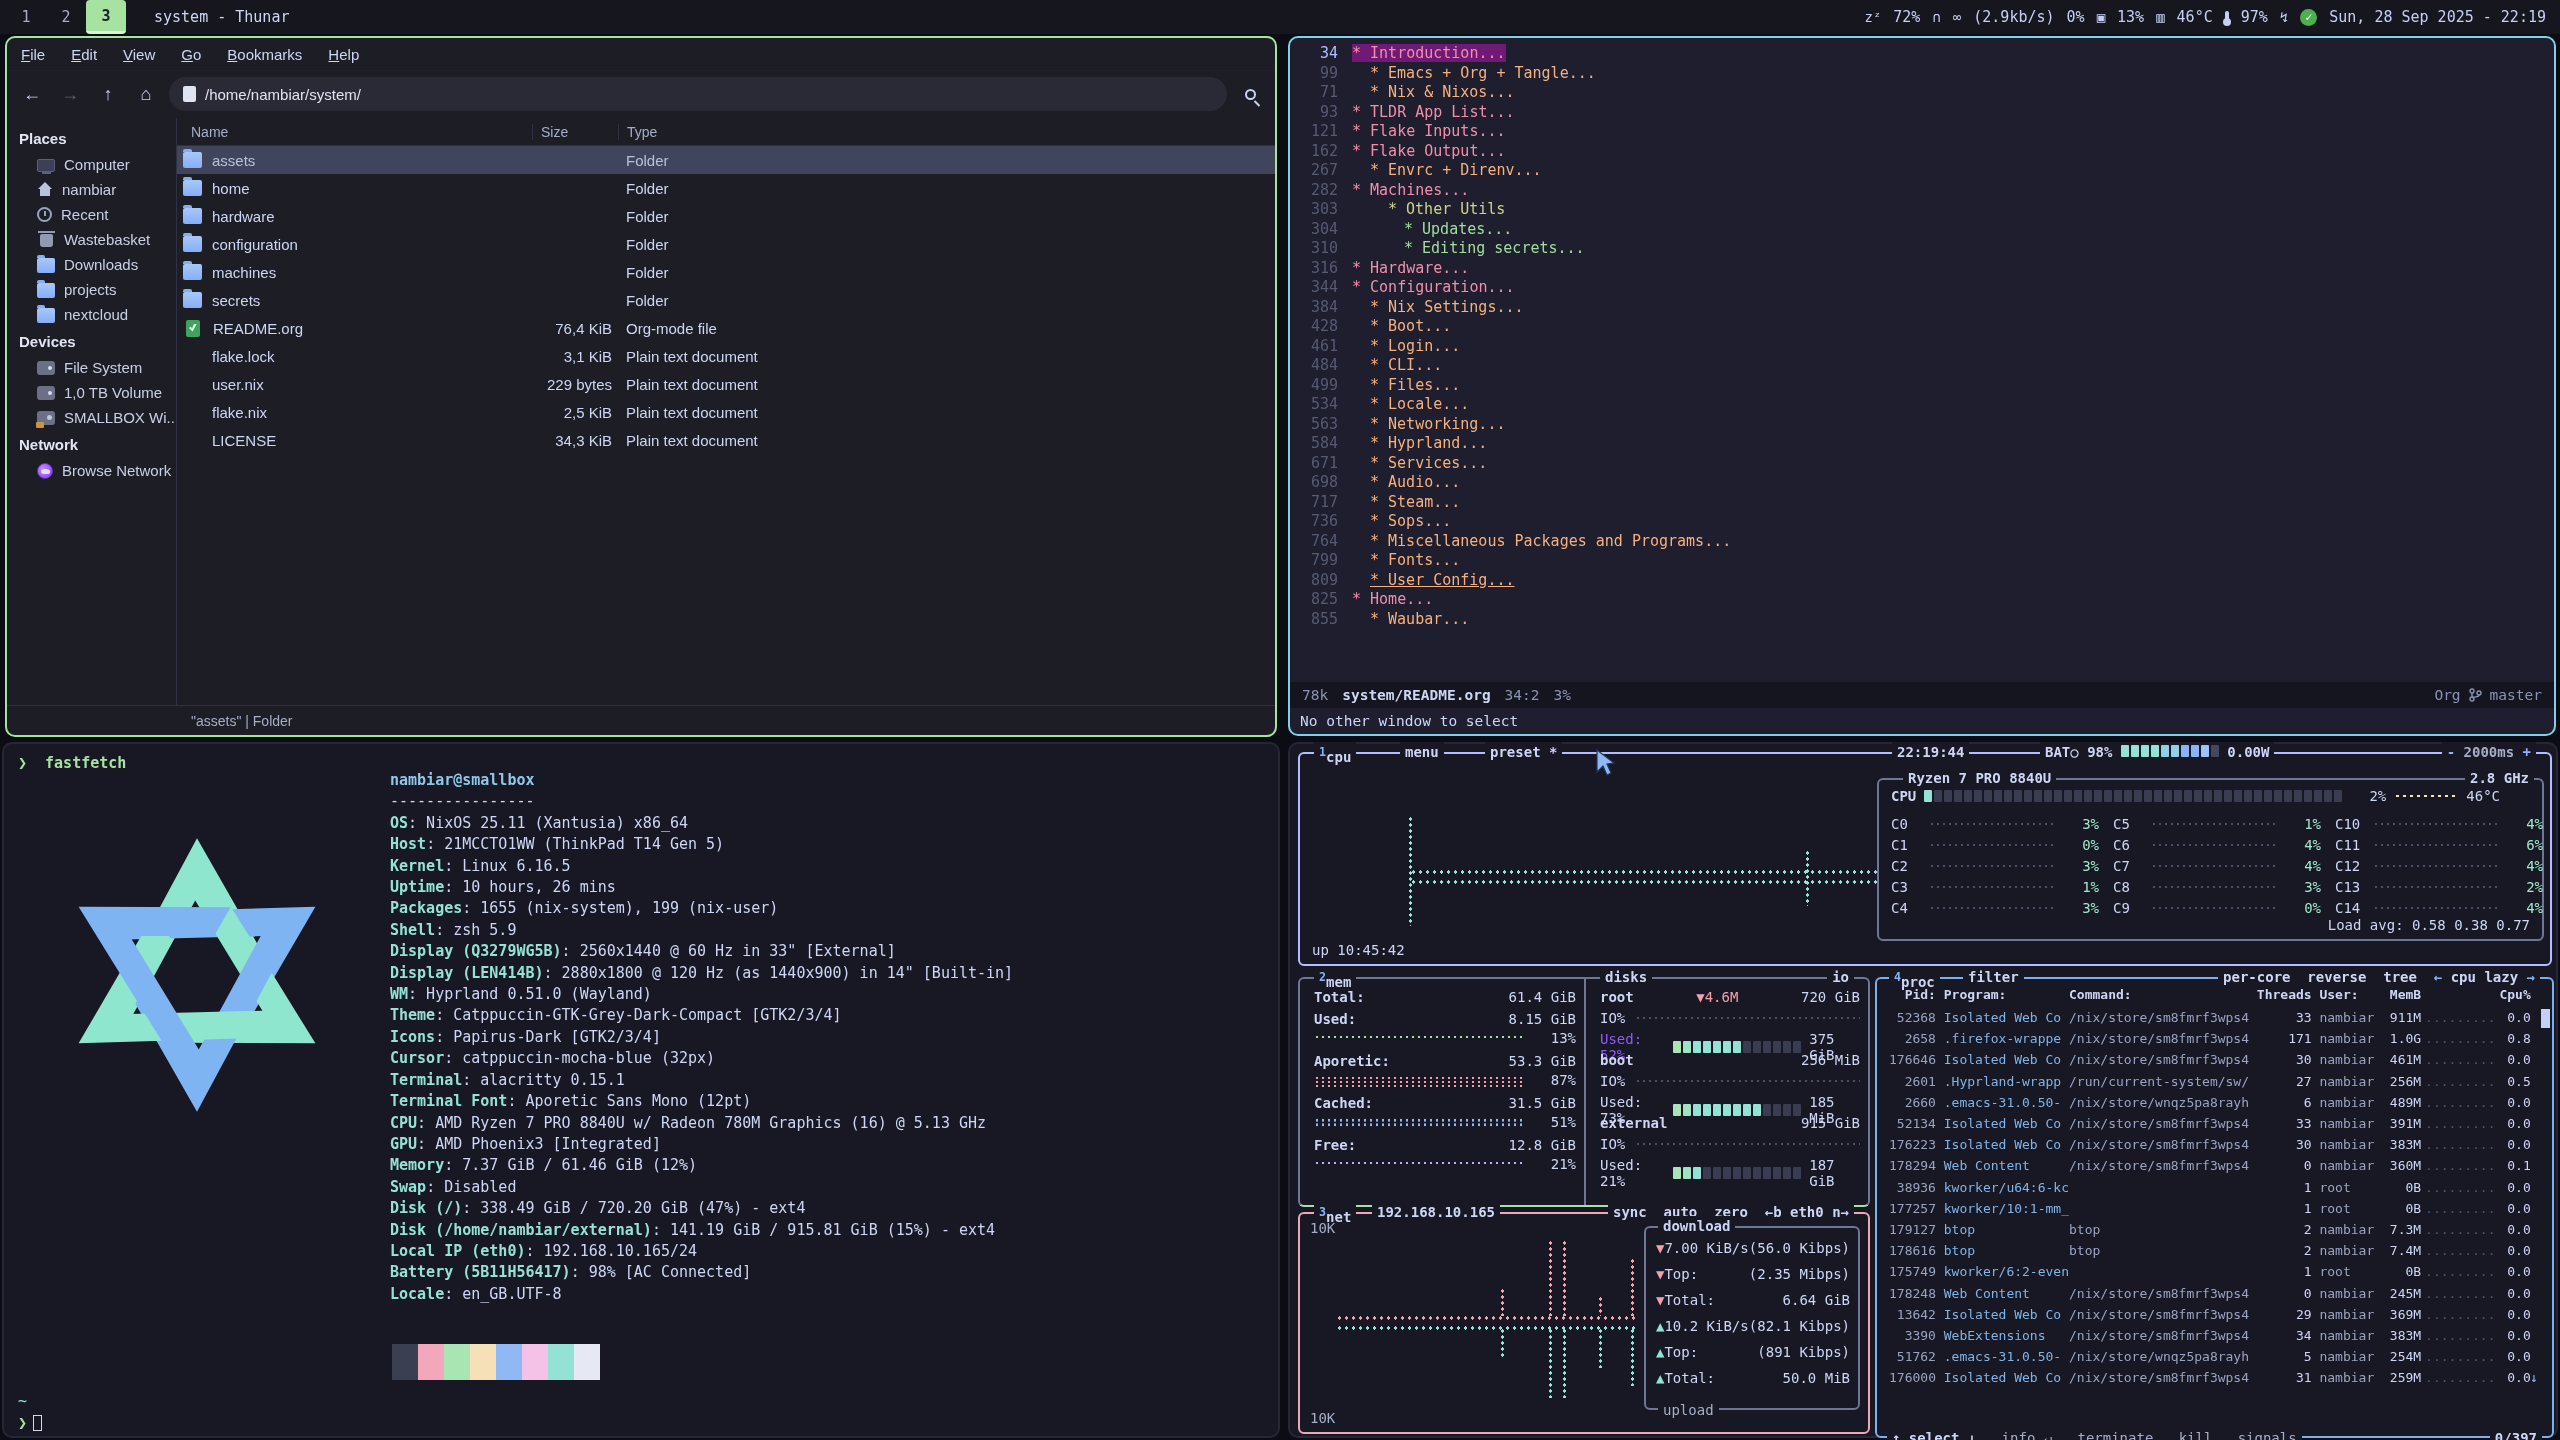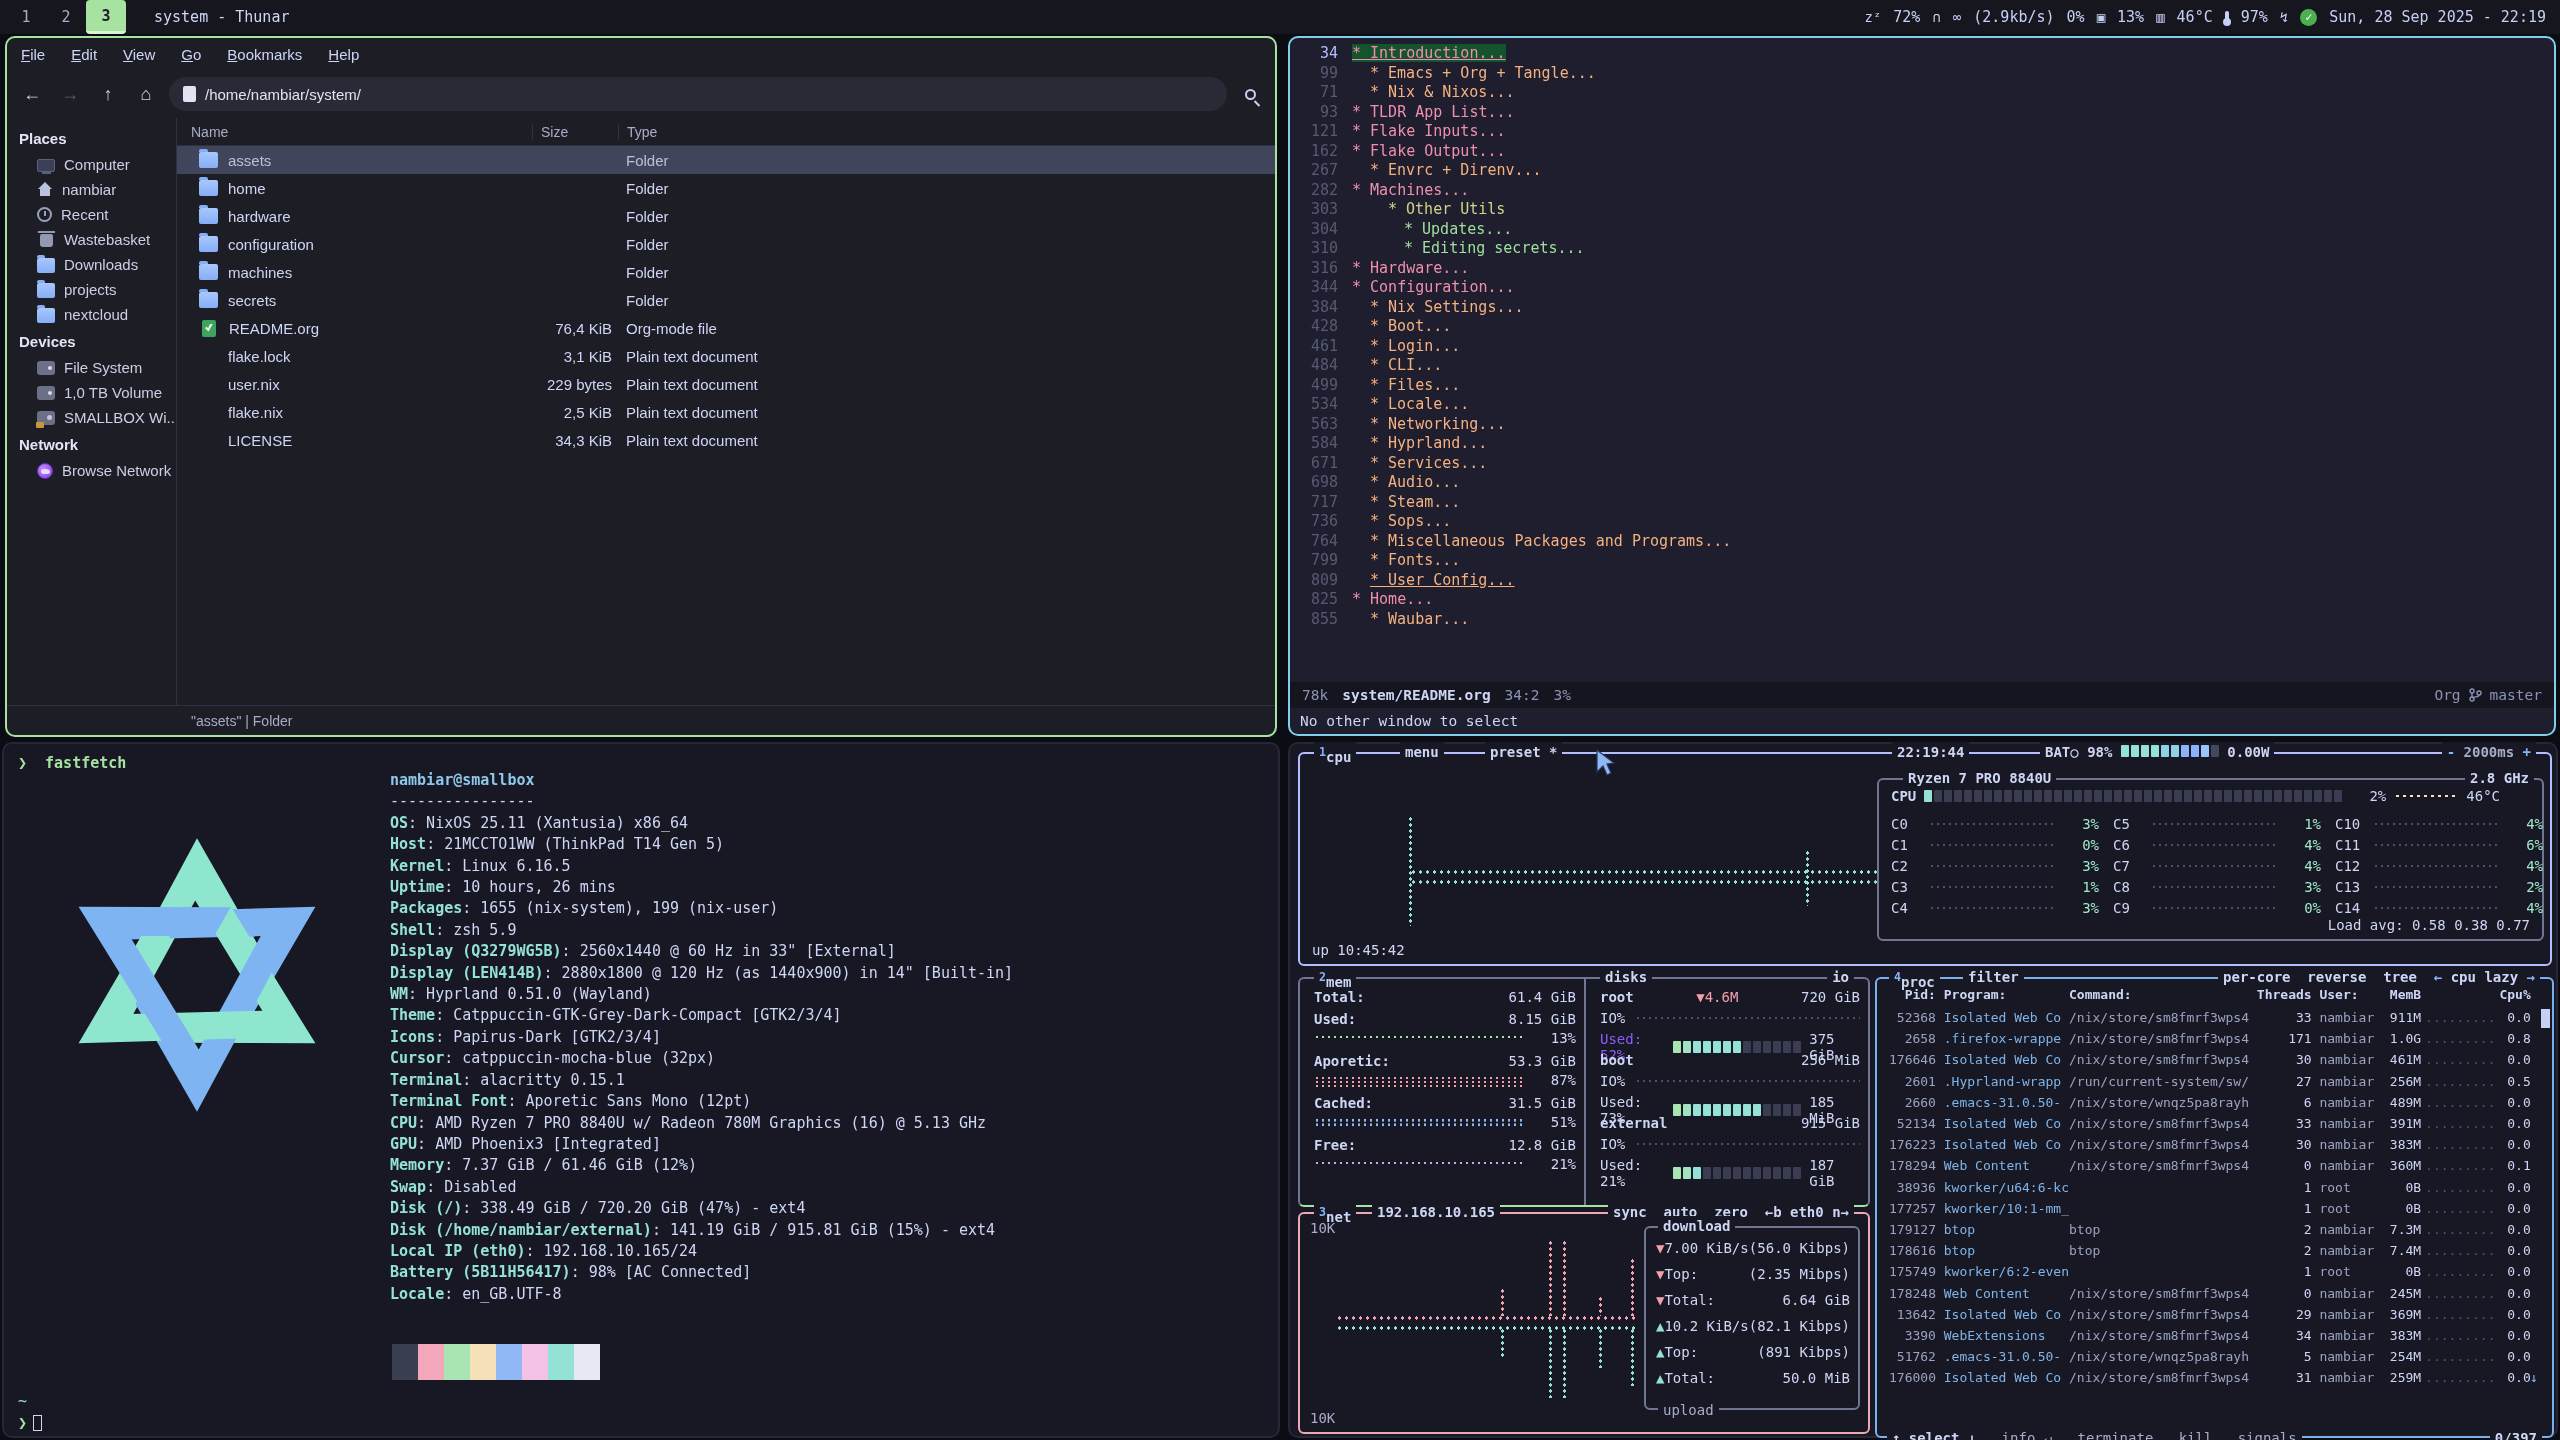--- a/index.html
+++ b/index.html
@@ -74,42 +74,42 @@
   .i.globe::after { content:""; position:absolute; left:3px; top:5px; width:9px; height:5px;
                     background:#e8ddf8; border-radius:50% 60% 40% 50%; }
   #thunar-main { flex:1; position:relative; }
   #list-header { height:28px; display:flex; align-items:center; color:#a6adc8;
                  border-bottom:1px solid #2e3145; font-size:14px; }
   .col-name { width:355px; padding-left:14px; }
   .col-size { width:86px; text-align:left; border-left:1px solid #2e3145; padding-left:8px; }
   .col-type { flex:1; border-left:1px solid #2e3145; padding-left:8px; }
   .frow { height:28px; display:flex; align-items:center; color:#cdd6f4; }
   .frow.selected { background:#41455c; color:#b9c0d8; }
-  .f-name { width:355px; padding-left:22px; display:flex; align-items:center; gap:10px; }
+  .f-name { width:355px; padding-left:6px; display:flex; align-items:center; gap:10px; }
   .f-size { width:86px; text-align:right; padding-right:6px; }
   .f-type { flex:1; padding-left:8px; }
   .fi { display:inline-block; width:19px; height:16px; position:relative; flex:none; }
   .fi.folder { background:linear-gradient(#a8c7fb,#86aef7); border-radius:2px; }
   .fi.folder::before { content:""; position:absolute; top:-3px; left:0; width:9px; height:3px;
                        background:#86aef7; border-radius:2px 2px 0 0; }
   .fi.org { width:14px; height:17px; margin:0 3px; background:#3da35d; border-radius:2px; }
   .fi.org::after { content:""; position:absolute; left:3px; top:4px; width:8px; height:8px;
                    background:#e8f5ec; clip-path:polygon(0 60%, 45% 100%, 100% 0, 60% 10%, 40% 55%, 15% 40%); }
   #thunar-status { position:absolute; left:0; right:0; bottom:0; height:30px; border-top:1px solid #2e3145;
                    display:flex; align-items:center; padding-left:184px; color:#a6adc8; font-size:14px; }
 
   
   #emacs { left:1288px; top:36px; width:1268px; height:700px; background:#1e1e2e;
            border:2px solid #82cfea; font-size:15px; }
   #emacs-buffer { position:absolute; top:6px; left:0; right:4px; bottom:52px; overflow:hidden; }
   .eline { height:19.5px; display:flex; white-space:pre; }
   .lnum { width:48px; text-align:right; color:#565b73; flex:none; }
   .lnum.cur { color:#b4befe; }
   .ltext { padding-left:14px; }
-  .ltext .hl { background:#14532d;text-decoration:underline; }
+  .ltext .hl { background:#701a75; }
   .lv1 { color:#ef8fad; } .lv2 { color:#f5b17f; } .lv3 { color:#cdd389; } .lv4 { color:#a0df9c; }
   #emacs-modeline { position:absolute; left:0; right:0; bottom:26px; height:26px; background:#15151f;
                     display:flex; align-items:center; padding:0 12px; color:#8b93b5; font-size:14.5px; gap:14px; }
   #emacs-modeline .fname { color:#cdd6f4; font-weight:bold; }
   #emacs-modeline .right { margin-left:auto; display:flex; align-items:center; gap:8px; }
   #emacs-echo { position:absolute; left:0; right:0; bottom:0; height:26px; display:flex;
                 align-items:center; padding:0 10px; color:#cdd6f4; font-size:14.5px; }
 
   
   #term { left:2px; top:742px; width:1278px; height:696px; background:#181825;

